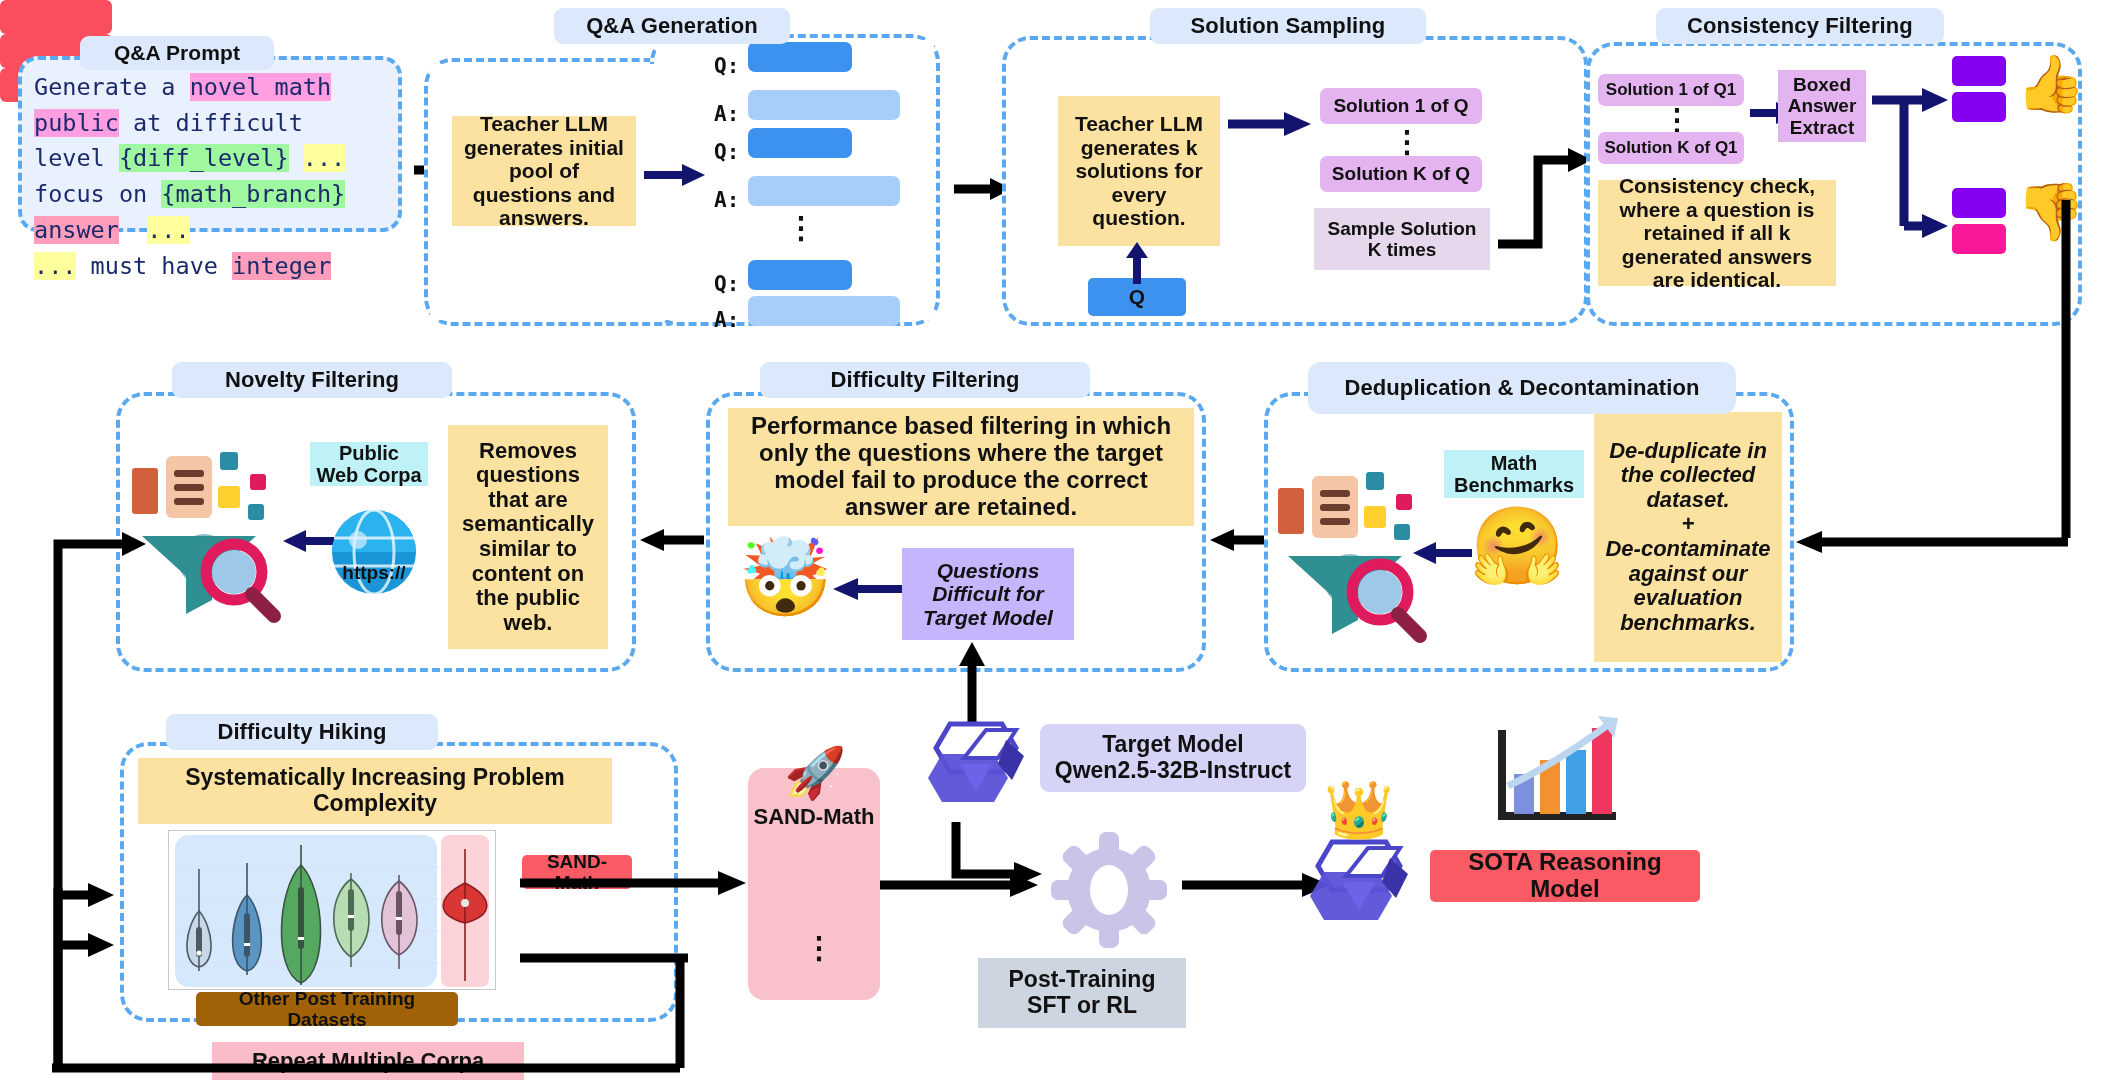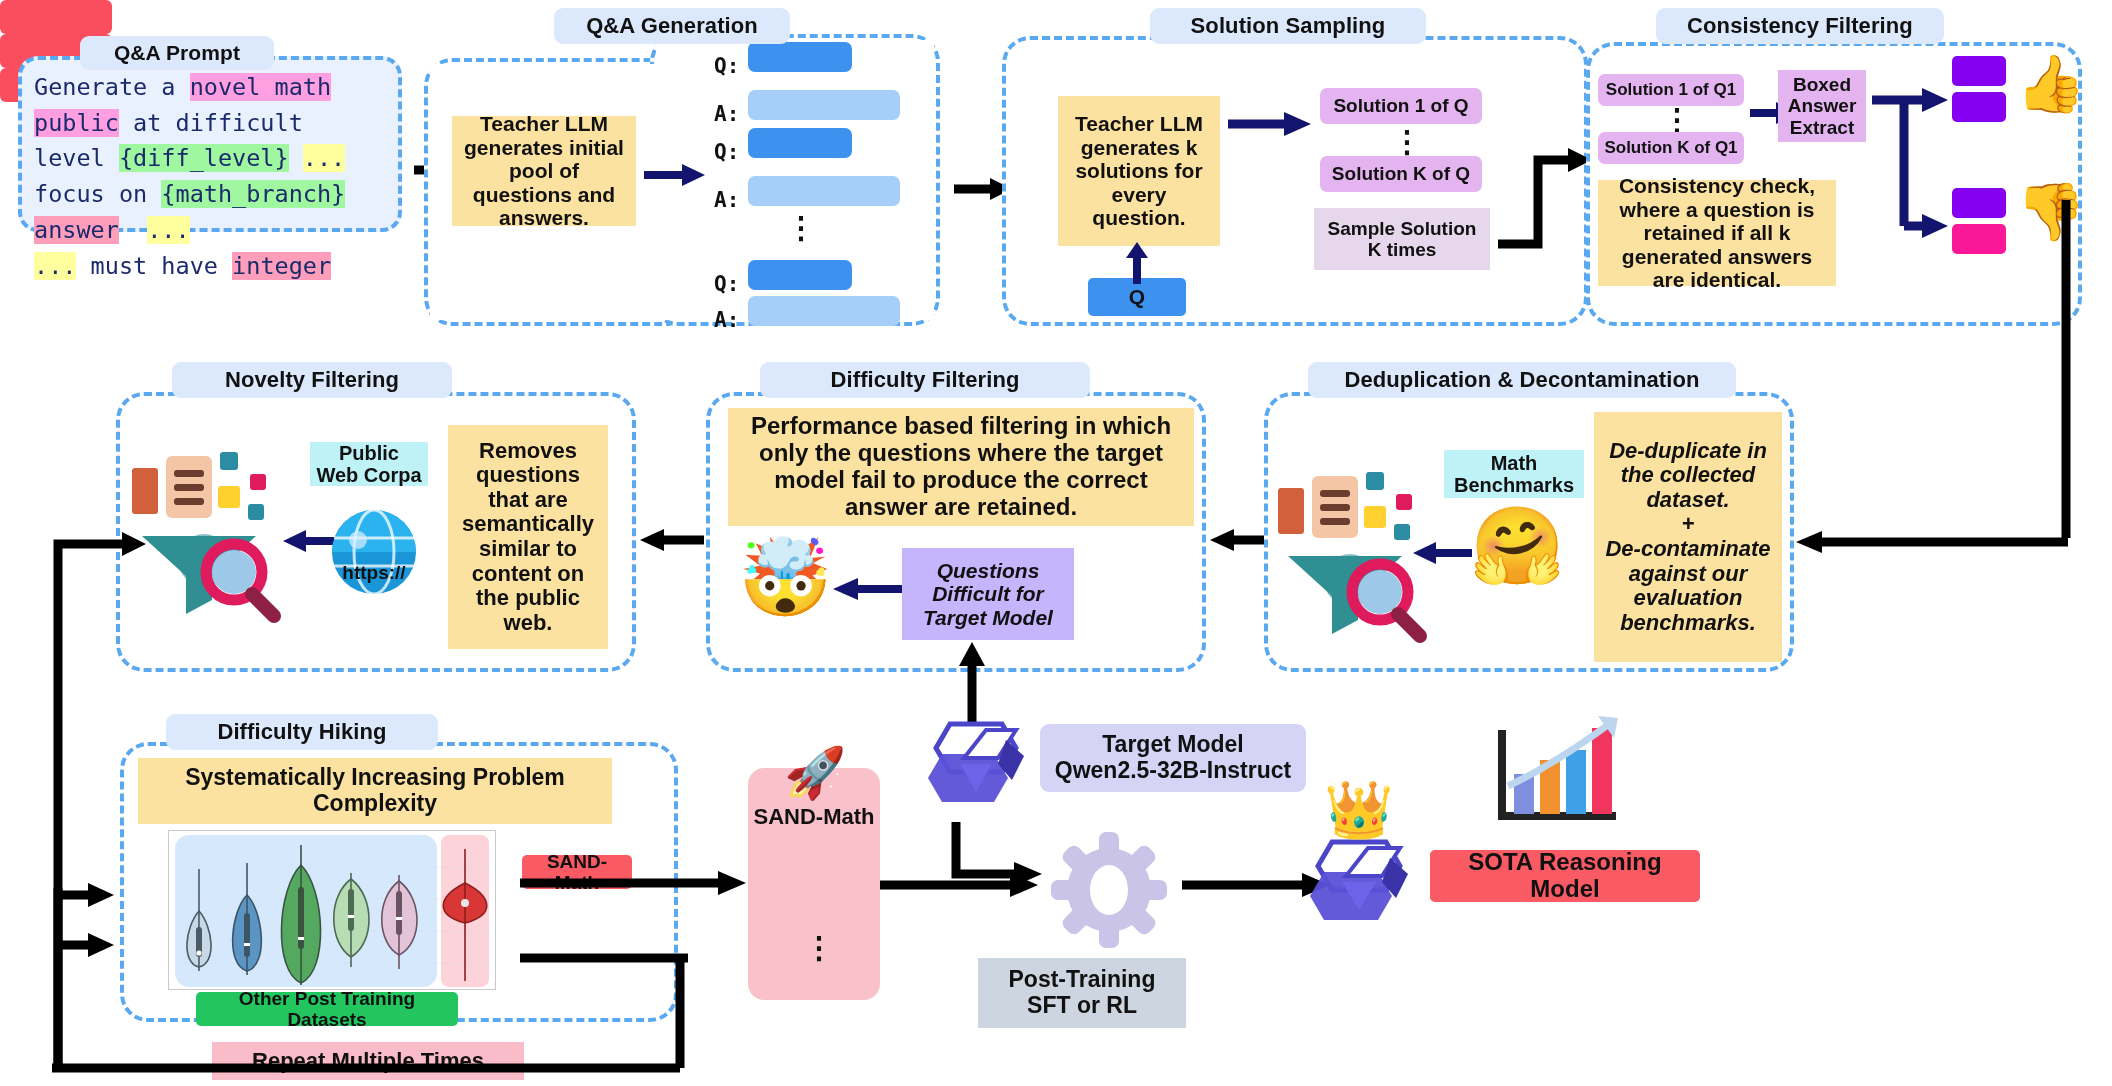--- a/index.html
+++ b/index.html
@@ -43,21 +43,21 @@
     padding:4px 6px;
   }
   .yellow  { background:#fce2a0; }
   .purple  { background:#e3b4ef; }
   .lilac   { background:#e6d7ec; }
   .cyan    { background:#bef2f7; }
   .pink    { background:#c4b5fd;font-style:italic; }
   .red     { background:#fa5a64; color:#111; border-radius:5px; }
   .lavender{ background:#d5d3f6; border-radius:9px; }
   .grey    { background:#cdd5e0; }
-  .bluetag { background:#22c55e; border-radius:5px; }
+  .bluetag { background:#a16207; border-radius:5px; }
   .pinktag { background:#f9bcc8; }
   .pinkbar { background:#fa4d5e; border-radius:6px; }
 
   
   .prompt {
     position:absolute;
     background:#e8f1fd;
     border:4px dashed #5aa9f0;
     border-radius:20px;
     font-family:"DejaVu Sans Mono", monospace;
@@ -317,21 +317,21 @@
   </div>
 
   <div class="arr" style="left:1206px; top:526px;">
     <svg width="70" height="28" viewBox="0 0 70 28">
         <path d="M68 14 H26" stroke="#000" stroke-width="9" fill="none"></path>
         <path d="M28 3 L4 14 L28 25 Z" fill="#000"></path>
       </svg>
   </div>
 
   <div class="panel" style="left:1264px; top:392px; width:530px; height:280px;"></div>
-  <div class="panel-title" style="left:1308px; top:362px; width:428px; height:36px; font-size:22px;">Deduplication &amp; Decontamination</div>
+  <div class="panel-title" style="left:1308px; top:362px; width:428px; height:52px; font-size:22px;border-radius:13px;">Deduplication &amp; Decontamination</div>
 
   <div class="arr" style="left:1274px; top:468px;">
     <svg width="160" height="170" viewBox="0 0 160 170">
       <rect x="4" y="20" width="26" height="46" rx="3" fill="#d2603d"></rect>
       <rect x="38" y="8" width="46" height="62" rx="6" fill="#f5c6a5"></rect>
       <rect x="46" y="22" width="30" height="7" rx="3" fill="#6b3d2e"></rect>
       <rect x="46" y="36" width="30" height="7" rx="3" fill="#6b3d2e"></rect>
       <rect x="46" y="50" width="30" height="7" rx="3" fill="#6b3d2e"></rect>
       <rect x="92" y="4" width="18" height="18" rx="3" fill="#2b8da3"></rect>
       <rect x="90" y="38" width="22" height="22" rx="3" fill="#ffd02e"></rect>
@@ -413,21 +413,21 @@
       <g>
         <path d="M296 52 C268 66 266 84 296 92 C326 84 324 66 296 52 Z" fill="#d93636" stroke="#8c1f1f" stroke-width="1.6"></path>
         <line x1="296" y1="18" x2="296" y2="150" stroke="#8c1f1f" stroke-width="1.6"></line>
         <circle cx="296" cy="72" r="4" fill="#e8e8e8"></circle>
       </g>
     </svg>
   </div>
 
   <div class="box red" style="left:522px; top:855px; width:110px; height:34px; font-size:19px;">SAND-Math</div>
   <div class="box bluetag" style="left:196px; top:992px; width:262px; height:34px; font-size:19px;">Other Post Training Datasets</div>
-  <div class="box pinktag" style="left:212px; top:1042px; width:312px; height:38px; font-size:22px;">Repeat Multiple Times</div>
+  <div class="box pinktag" style="left:212px; top:1042px; width:312px; height:38px; font-size:22px;">Repeat Multiple Corpa</div>
 
   <div class="arr" style="left:46px; top:540px;">
     <svg width="120" height="528" viewBox="0 0 120 528">
       <path d="M12 528 V4 H78" stroke="#000" stroke-width="9" fill="none"></path>
       <path d="M76 -8 L100 4 L76 16 Z" fill="#000" transform="translate(0,0)"></path>
     </svg>
   </div>
   <div class="arr" style="left:56px; top:882px;">
     <svg width="60" height="26" viewBox="0 0 60 26">
         <path d="M0 13 H34" stroke="#000" stroke-width="9" fill="none"></path>

